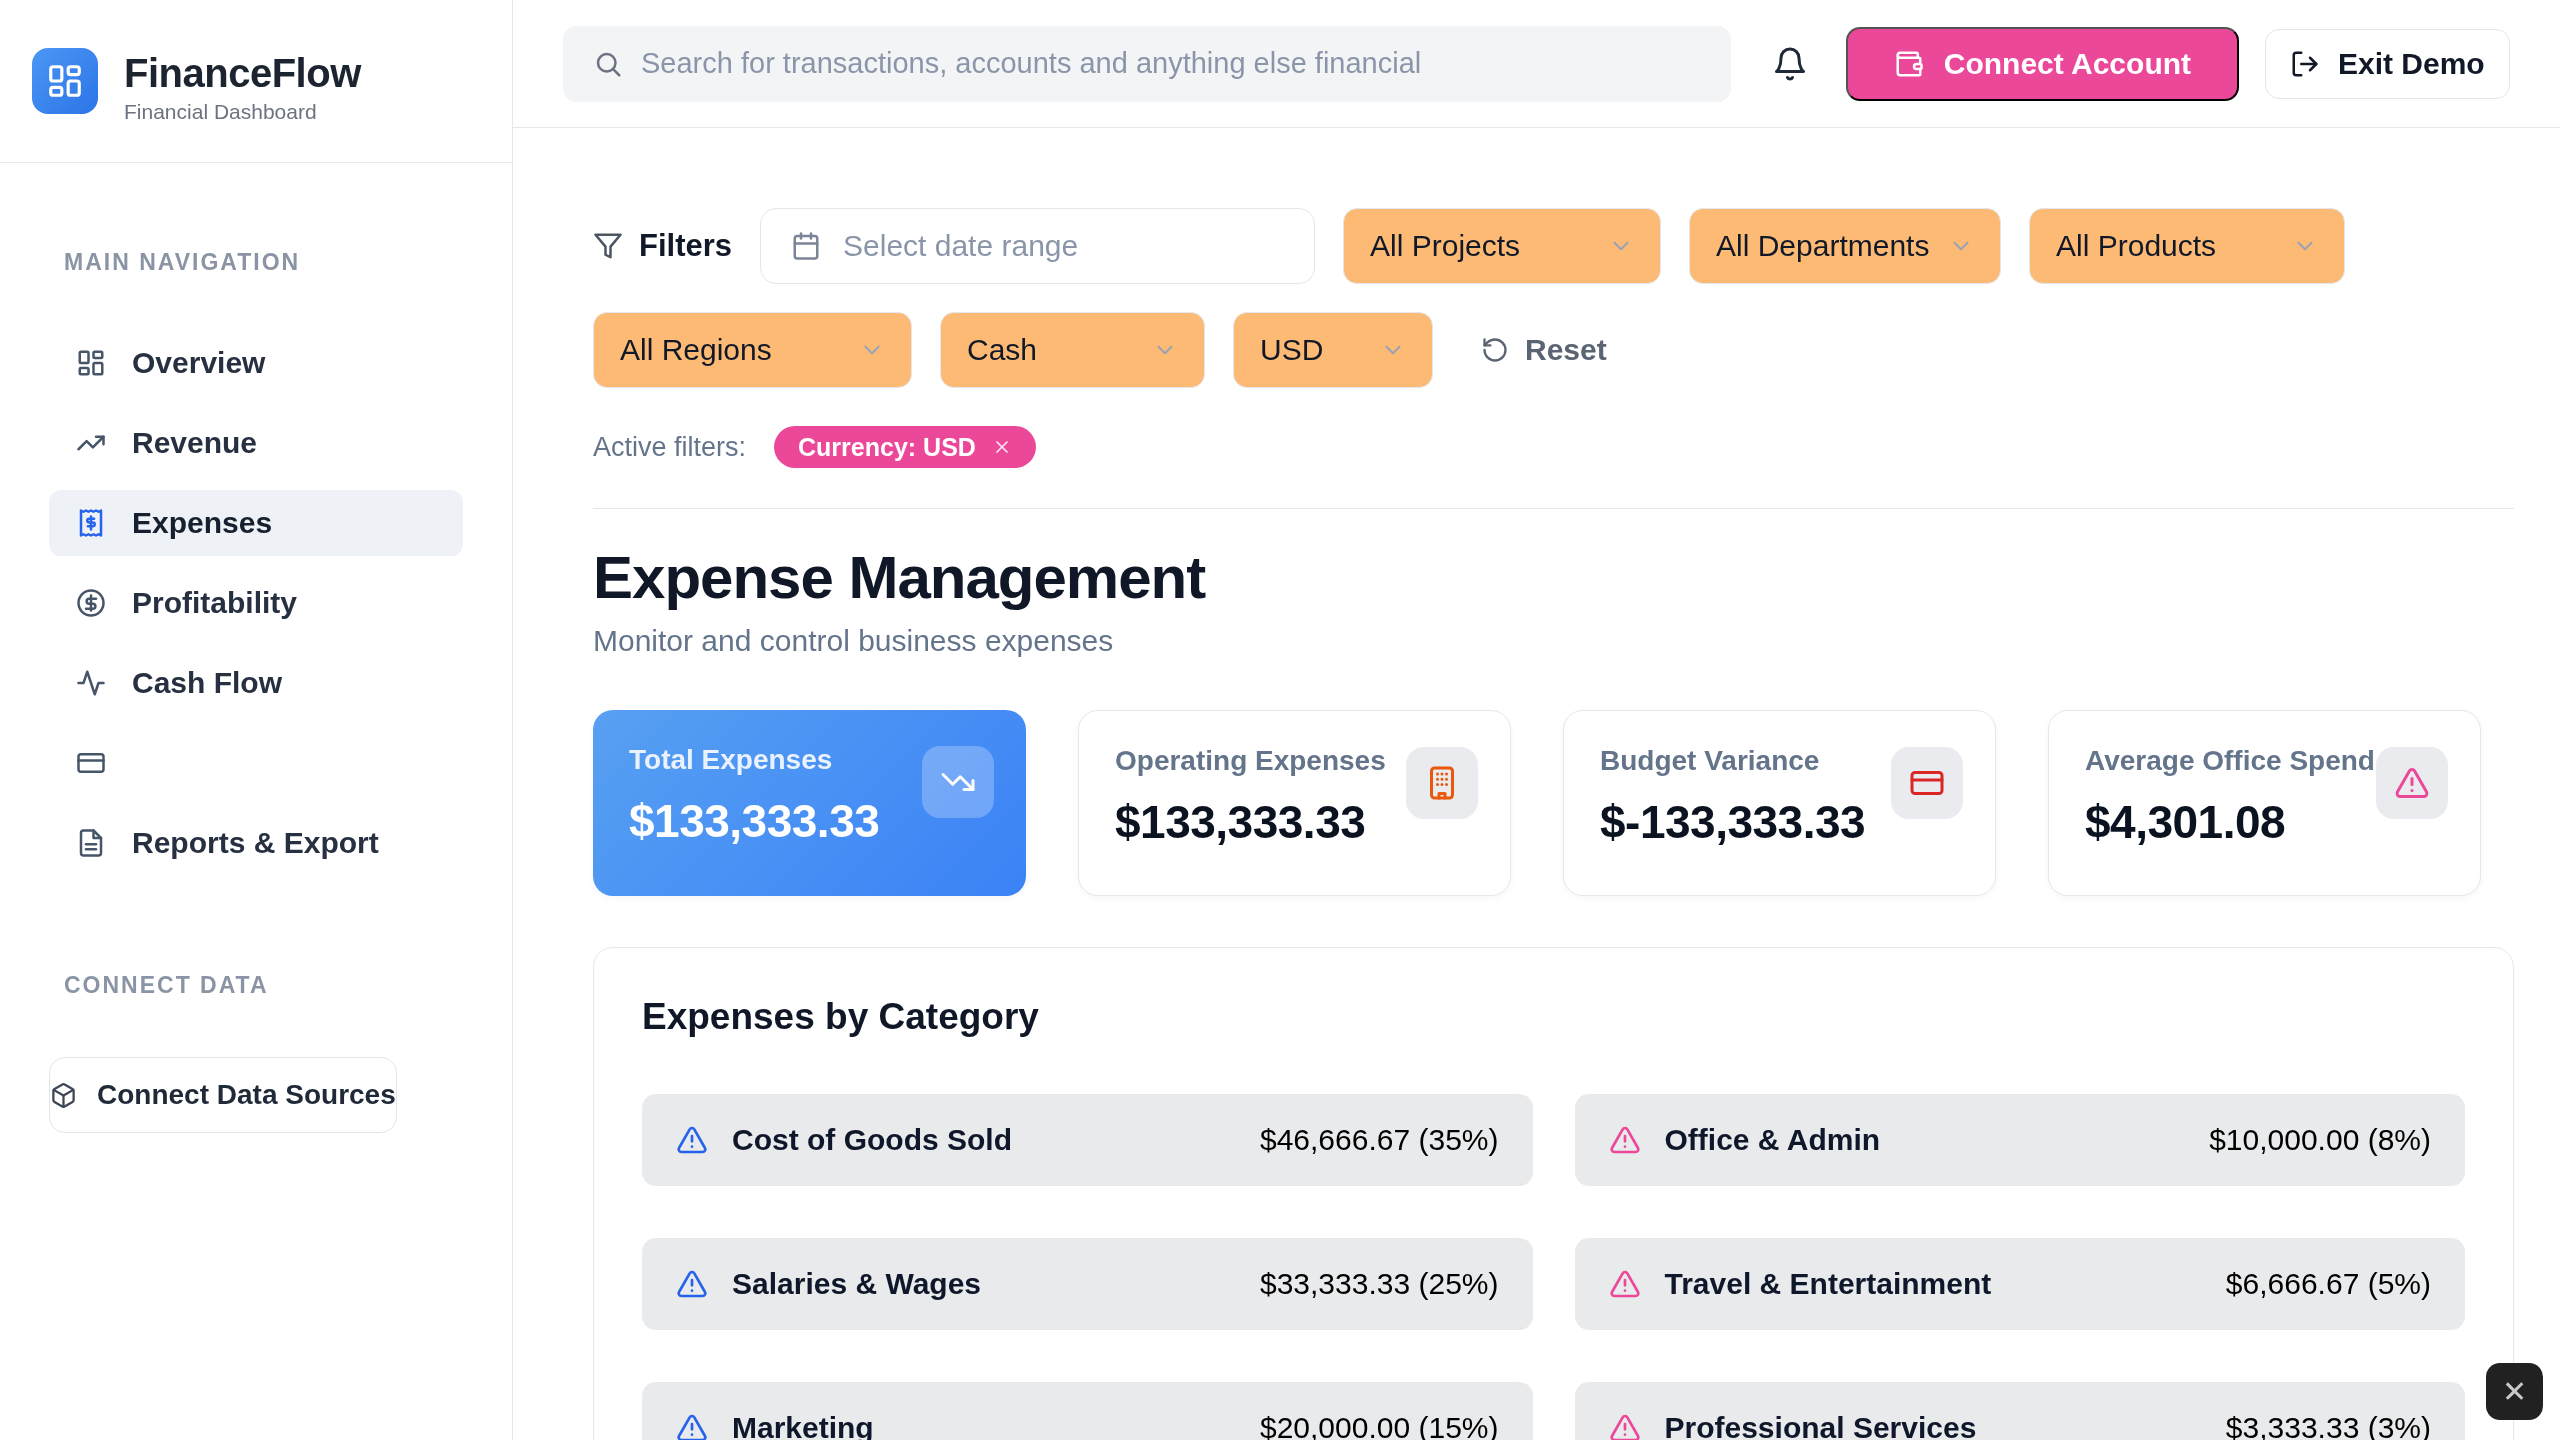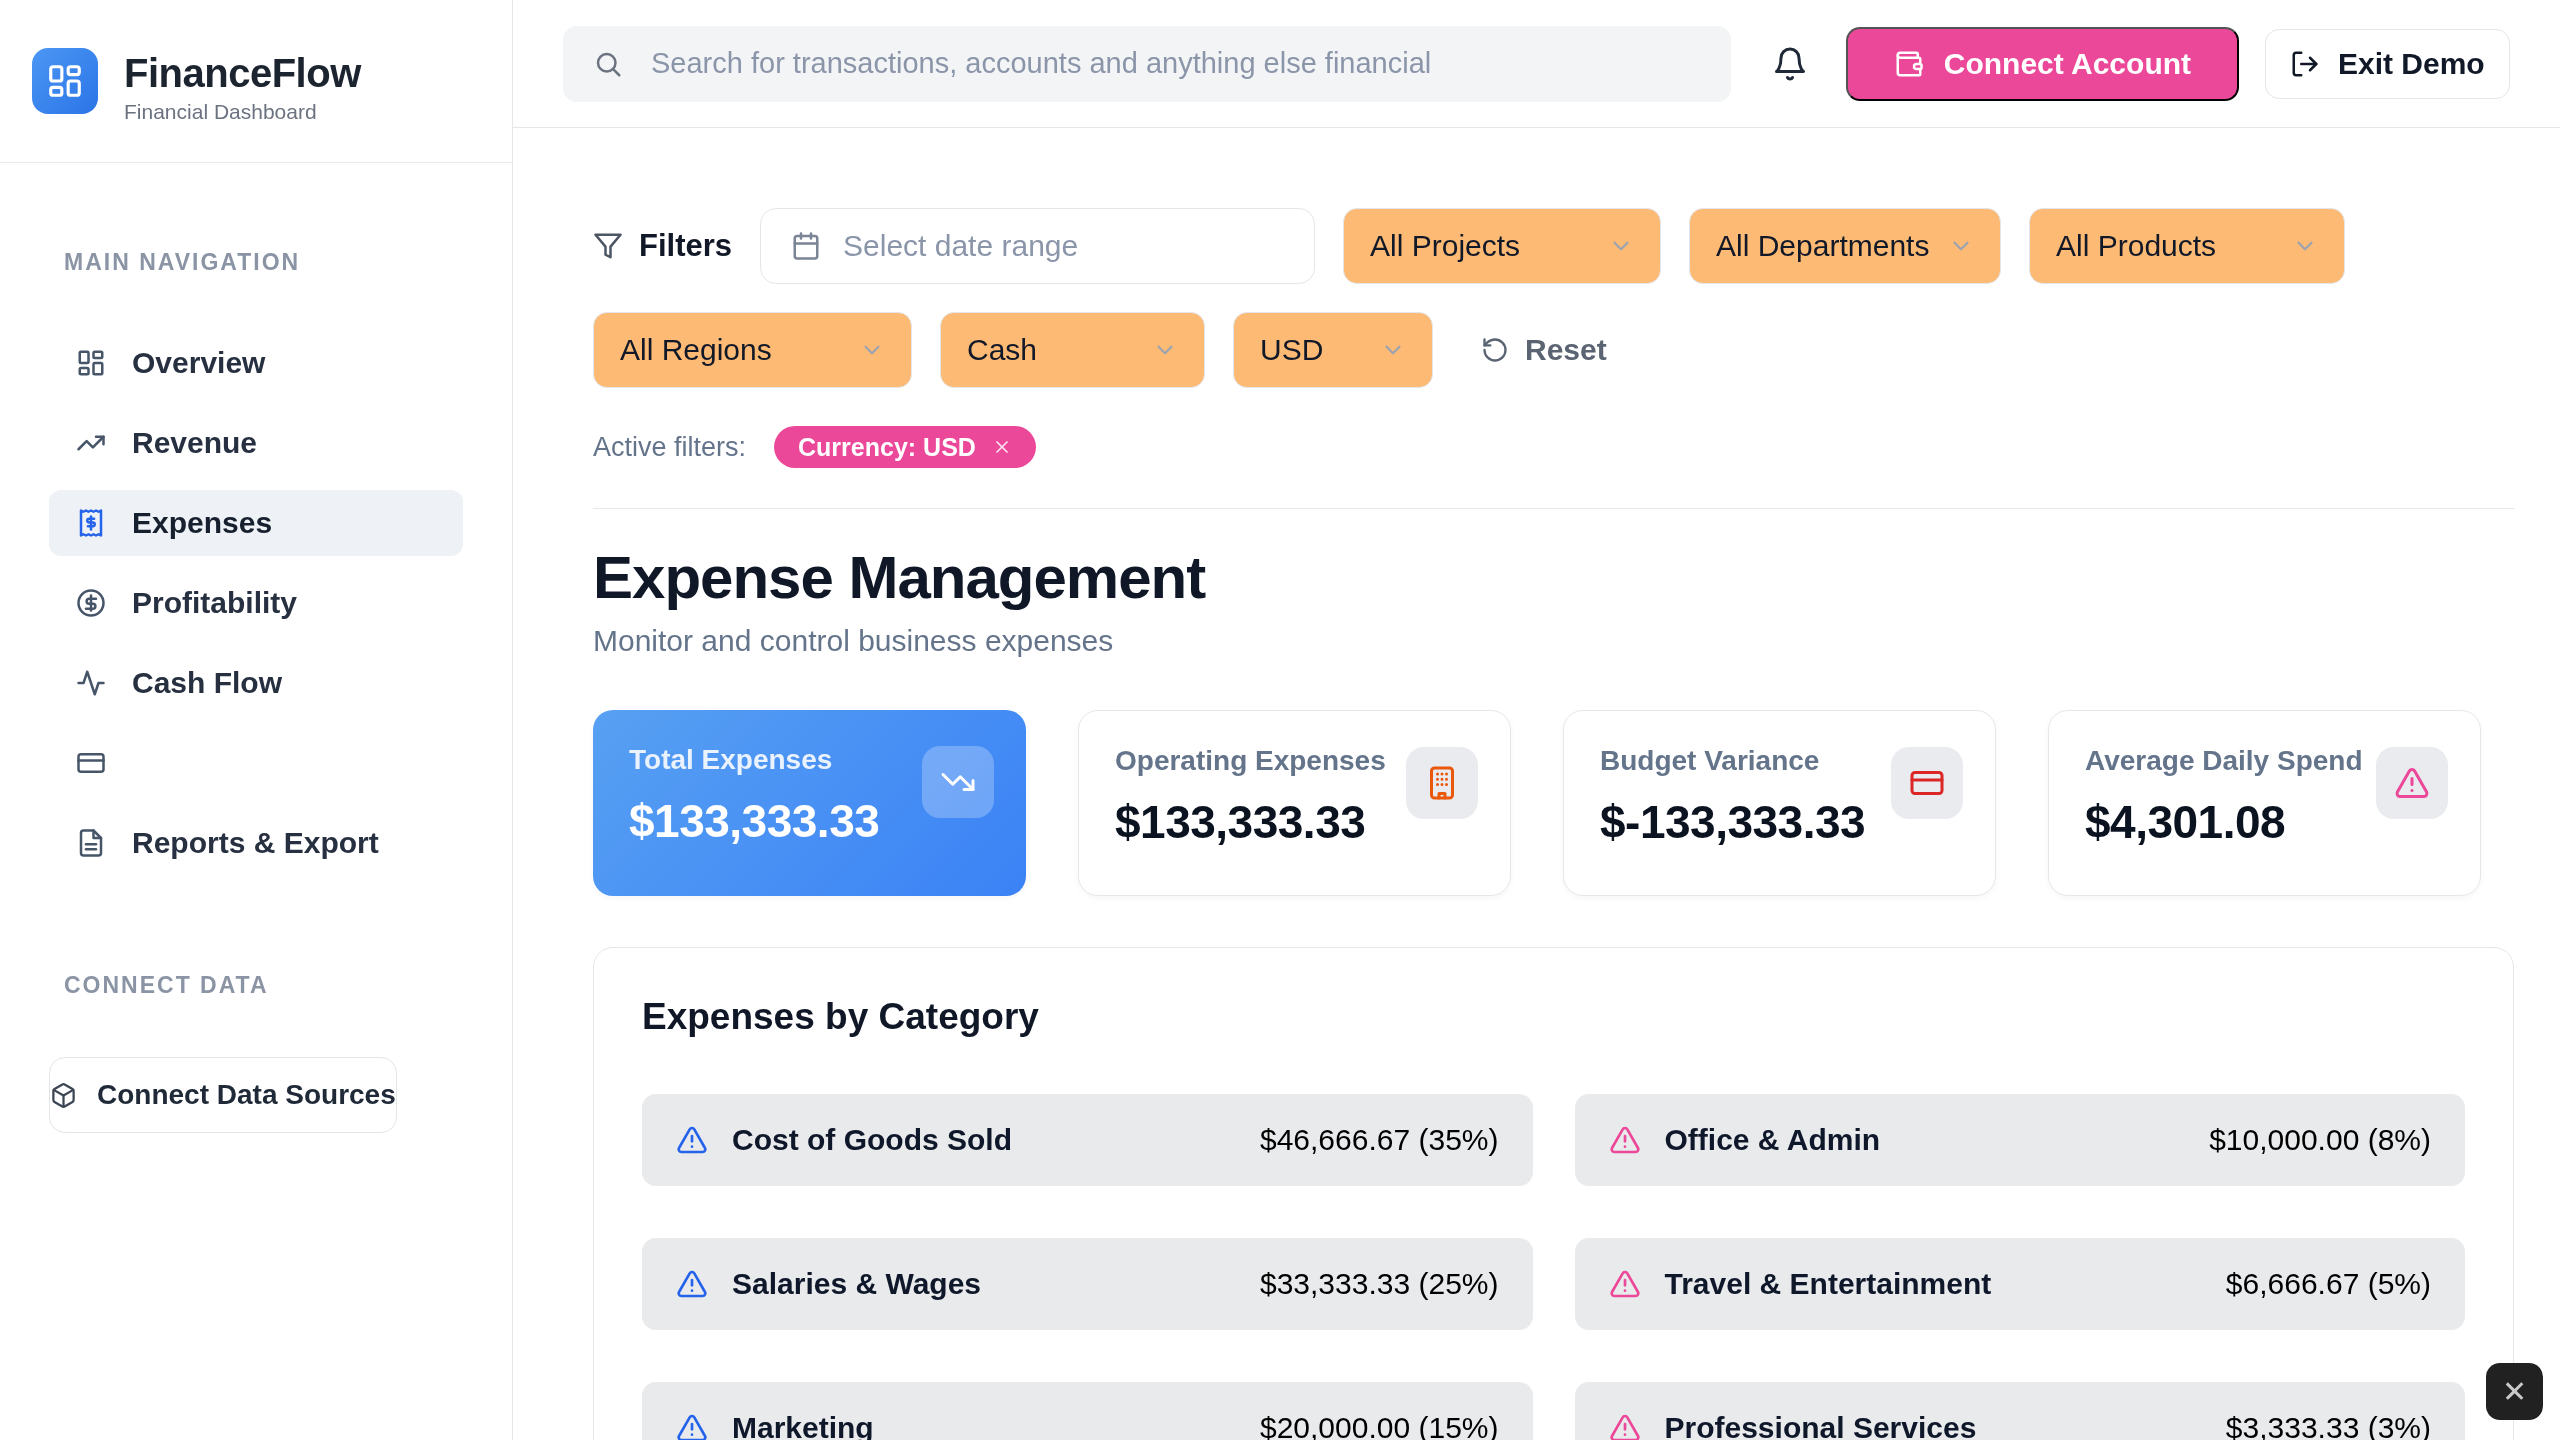--- a/index.html
+++ b/index.html
@@ -35,21 +35,21 @@
     border-radius:16px; background:#fff; display:flex; align-items:center;
     justify-content:center; gap:20px; font-size:28px; font-weight:600; color:#1f2937;
     cursor:pointer; }
   .connect-sources .cico { color:#3b4553; }
 
   
   .topbar { position:absolute; left:513px; top:0; right:0; height:128px;
     background:#fff; border-bottom:1px solid #e5e7eb; display:flex;
     align-items:center; padding:0 50px; }
   .searchbar { width:1175px; height:76px; background:#f3f4f6; border-radius:14px;
-    display:flex; align-items:center; gap:28px; padding:0 30px; }
+    display:flex; align-items:center; gap:18px; padding:0 30px; }
   .searchbar .sico { color:#6b7280; flex:0 0 auto; }
   .searchbar input { border:0; outline:0; background:transparent; width:100%;
     font-size:29px; color:#374151; font-family:"Liberation Sans", sans-serif; }
   .searchbar input::placeholder { color:#8b95a9; }
   .bell-btn { margin-left:30px; width:60px; height:60px; display:flex;
     align-items:center; justify-content:center; color:#1f2937; cursor:pointer; }
   .btn-connect { margin-left:26px; width:395px; height:74px; border-radius:14px;
     background:#ec4899; color:#fff; display:flex; align-items:center;
     justify-content:center; gap:20px; font-size:30px; font-weight:700; cursor:pointer; }
   .btn-exit { margin-left:26px; width:247px; height:70px; border-radius:14px;
@@ -396,21 +396,21 @@
         <div class="c-label">Budget Variance</div>
         <div class="c-value">$-133,333.33</div>
         <div class="c-icon ic-red">
           <svg class="ic" width="36" height="36" viewBox="0 0 24 24">
               <rect x="2" y="5" width="20" height="14" rx="2"></rect>
               <line x1="2" y1="10" x2="22" y2="10"></line>
             </svg>
         </div>
       </div>
       <div class="card">
-        <div class="c-label">Average Daily Spend</div>
+        <div class="c-label">Average Office Spend</div>
         <div class="c-value">$4,301.08</div>
         <div class="c-icon ic-pink">
           <svg class="ic" width="36" height="36" viewBox="0 0 24 24">
               <path d="m21.73 18-8-14a2 2 0 0 0-3.46 0l-8 14A2 2 0 0 0 4 21h16a2 2 0 0 0 1.73-3Z"></path>
               <line x1="12" y1="9" x2="12" y2="13"></line>
               <line x1="12" y1="17" x2="12.01" y2="17"></line>
             </svg>
         </div>
       </div>
     </div>

